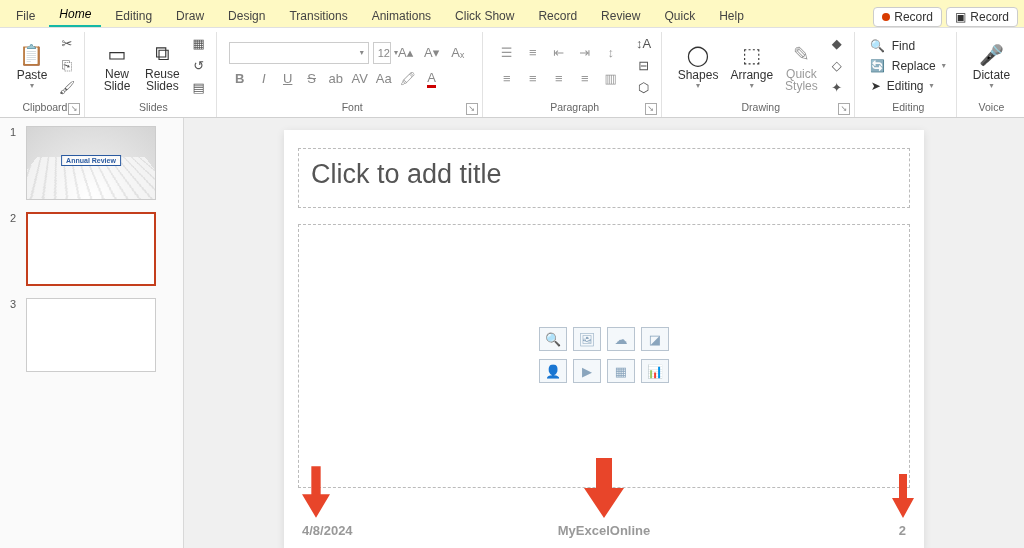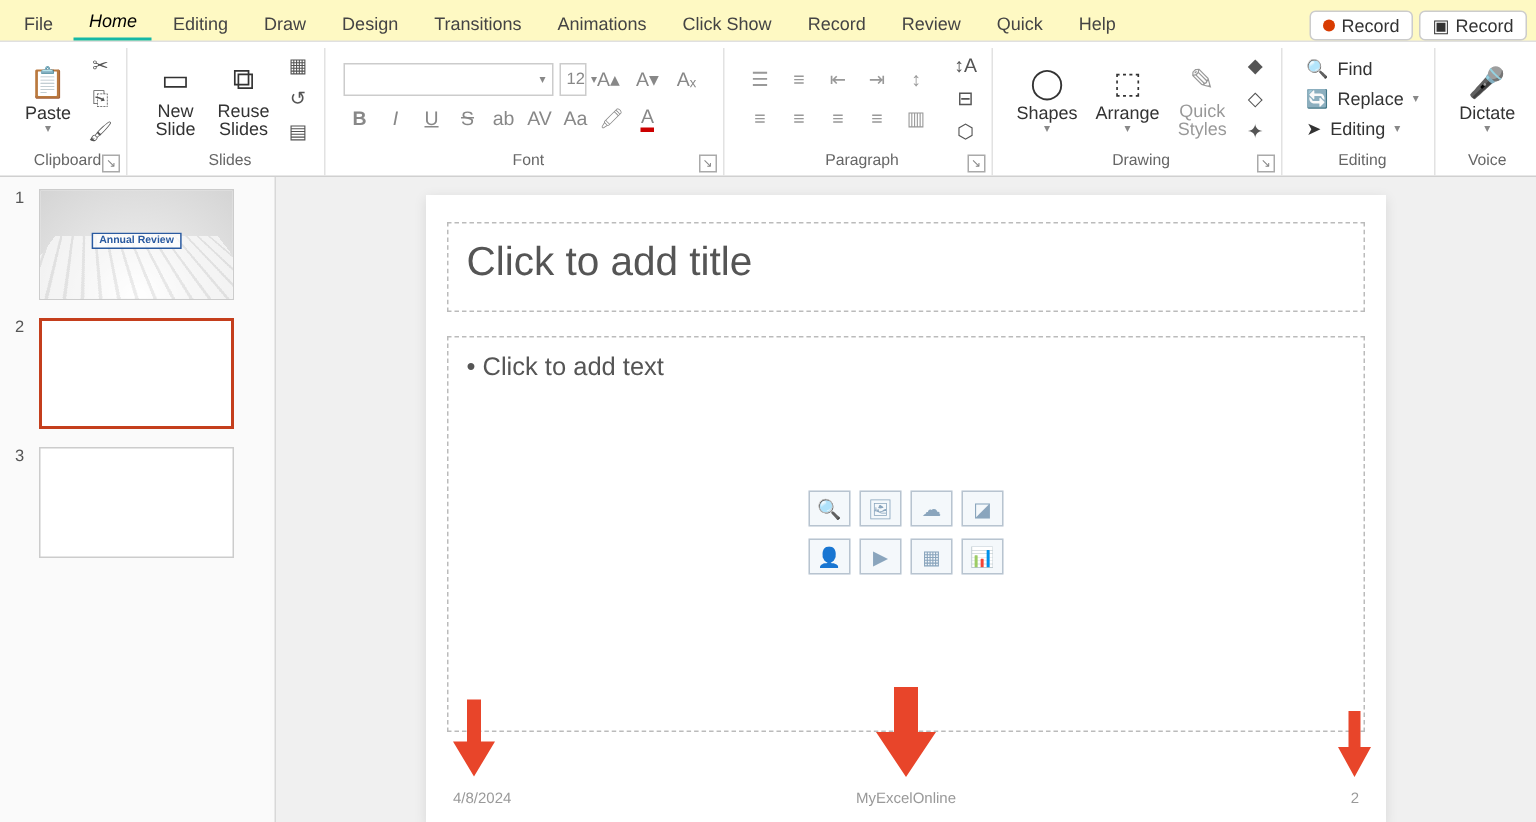--- a/index.html
+++ b/index.html
@@ -292,22 +292,23 @@
     background: #f4f8fb;
     display: flex;
     align-items: center;
     justify-content: center;
     font-size: 13px;
     color: #8aa5bd;
   }
   .footer-date, .footer-center, .footer-num {
     position: absolute;
     bottom: 12px;
-    font-size: 10px;
+    font-size: 13px;
     color: #999;
+    font-weight: bold;
   }
   .footer-date { left: 18px; }
   .footer-center { left: 50%; transform: translateX(-50%); }
   .footer-num { right: 18px; }
   .arrow {
     position: absolute;
     width: 28px;
     height: 52px;
     pointer-events: none;
   }
@@ -563,21 +564,20 @@
       <div class="thumb"></div>
     </div>
   </div>
 
   <div class="canvas-area">
     <div class="slide">
       <div class="ph ph-title">
         <div class="ph-title-text">Click to add title</div>
       </div>
       <div class="ph ph-body">
-        <div class="ph-body-text">Click to add text</div>
         <div class="content-icons">
           <div class="cicon">🔍</div>
           <div class="cicon">🖼</div>
           <div class="cicon">☁</div>
           <div class="cicon">◪</div>
           <div class="cicon">👤</div>
           <div class="cicon">▶</div>
           <div class="cicon">▦</div>
           <div class="cicon">📊</div>
         </div>

